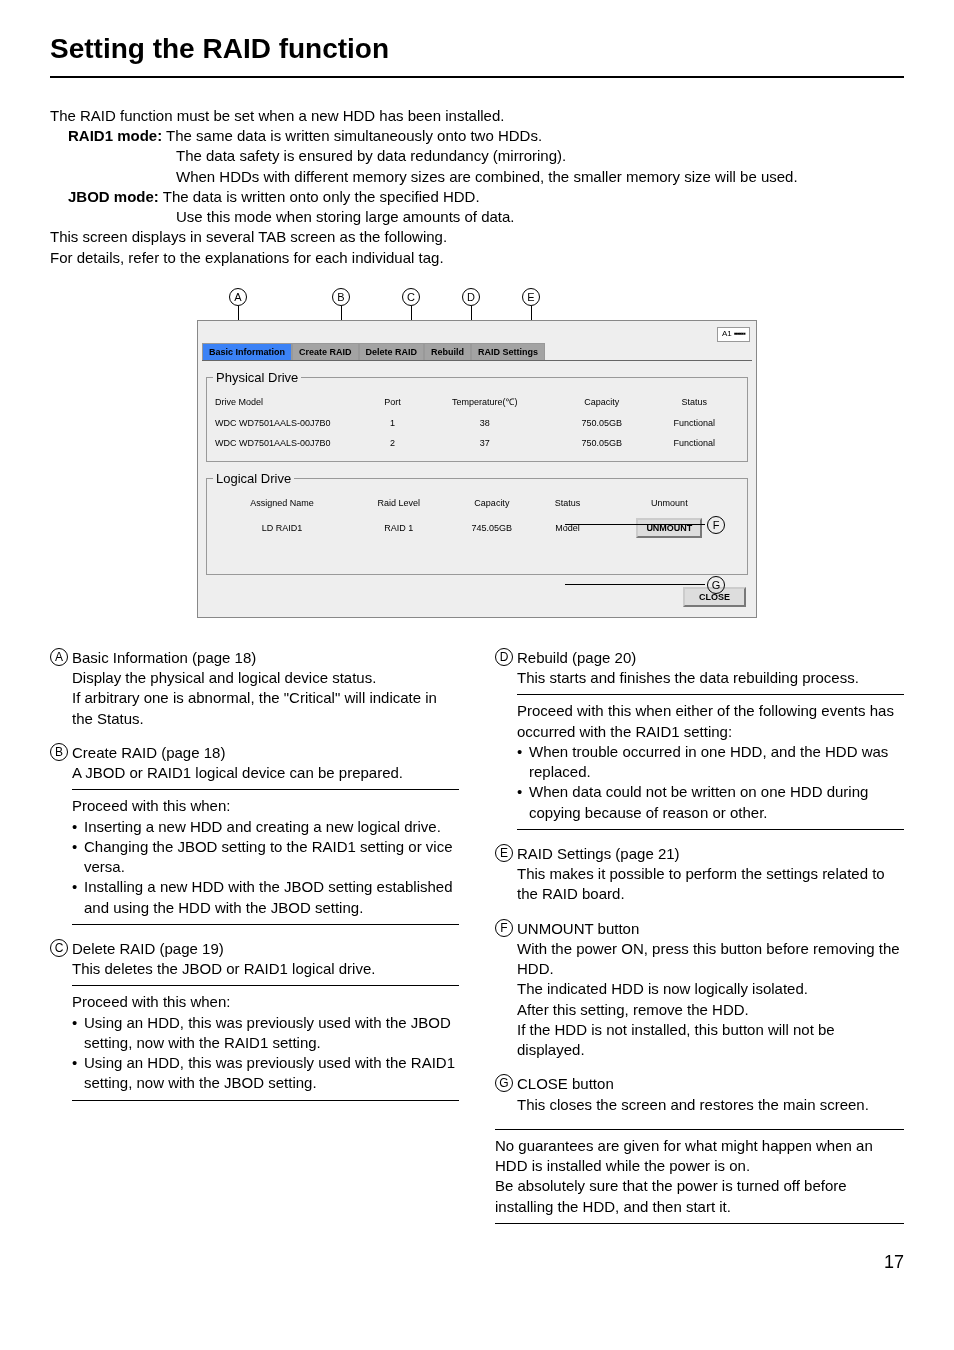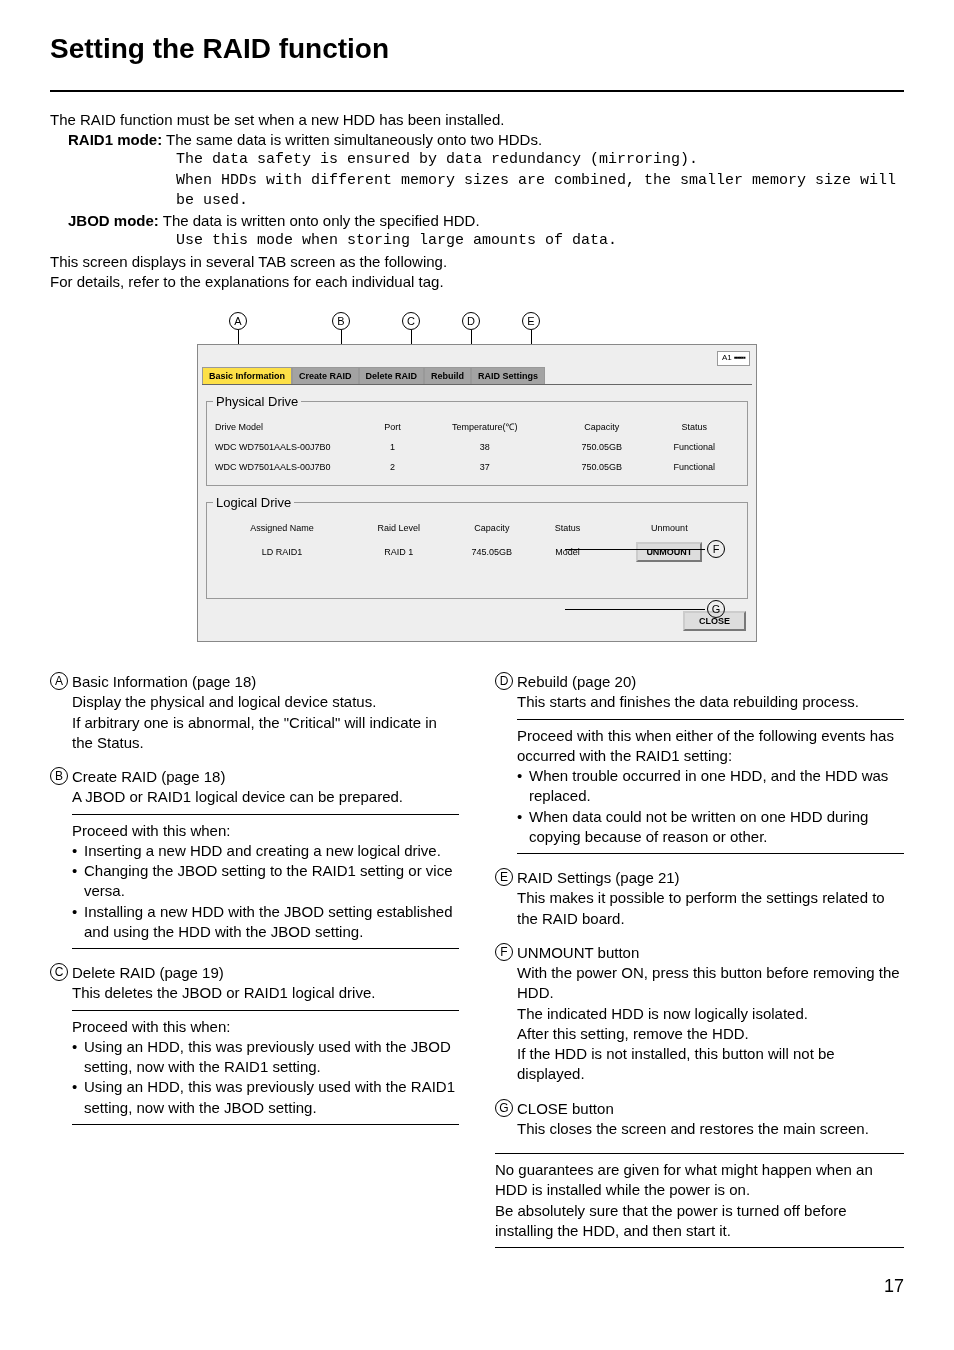--- a/index.html
+++ b/index.html
@@ -9,27 +9,27 @@
     margin: 0 auto;
     padding: 30px 50px 40px 50px;
     color: #000;
     font-size: 15px;
     line-height: 1.35;
   }
   h1 {
     font-size: 28px;
     font-weight: bold;
     border-bottom: 2px solid #000;
-    padding-bottom: 22px;
-    margin-bottom: 18px;
+    padding-bottom: 8px;
+    margin-bottom: 28px;
   }
   .intro { margin-bottom: 6px; }
   .mode-block { margin-left: 18px; }
   .mode-label { font-weight: bold; }
-  .mode-indent { display: block; margin-left: 108px; font-family: Liberation Mono, monospace; }
+  .mode-indent { display: block; margin-left: 108px; }
   .figure-wrap {
     position: relative;
     width: 560px;
     margin: 20px auto 30px auto;
   }
   .callout-row {
     position: relative;
     height: 26px;
     margin-bottom: 6px;
   }
@@ -70,21 +70,21 @@
   }
   .tab {
     font-weight: bold;
     padding: 2px 6px;
     border: 1px solid #999;
     border-bottom: none;
     background: #a3a3a3;
     font-size: 9px;
     margin-right: 0;
   }
-  .tab.active { background: #fde047; }
+  .tab.active { background: #3b82f6; }
   fieldset.fs { border: 1px solid #999; margin: 8px 4px; padding: 6px 6px 8px 6px; }
   fieldset.fs legend { font-size: 13px; padding: 0 3px; }
   .tbl { width: 100%; font-size: 9px; border-collapse: collapse; }
   .tbl th, .tbl td { text-align: center; padding: 4px 2px; }
   .tbl th { font-weight: normal; }
   .btn {
     display: inline-block;
     border: 2px outset #ccc;
     background: #ddd;
     font-weight: bold;

